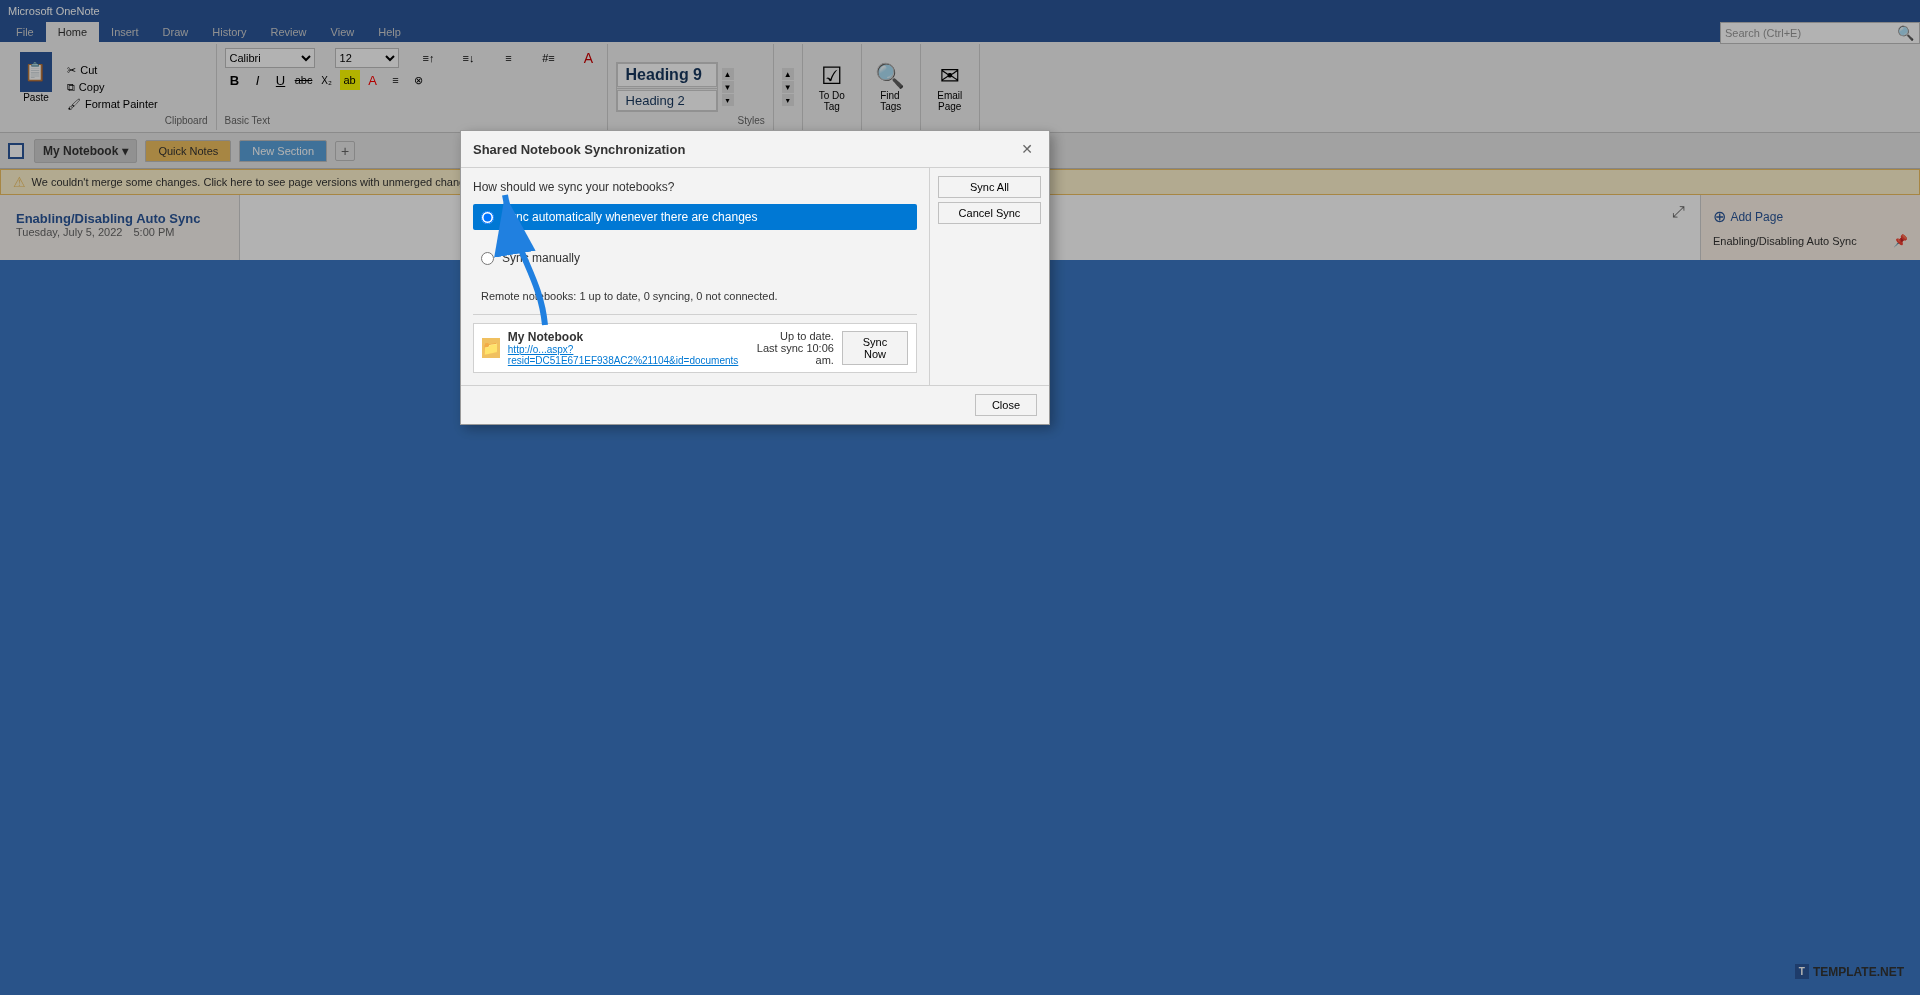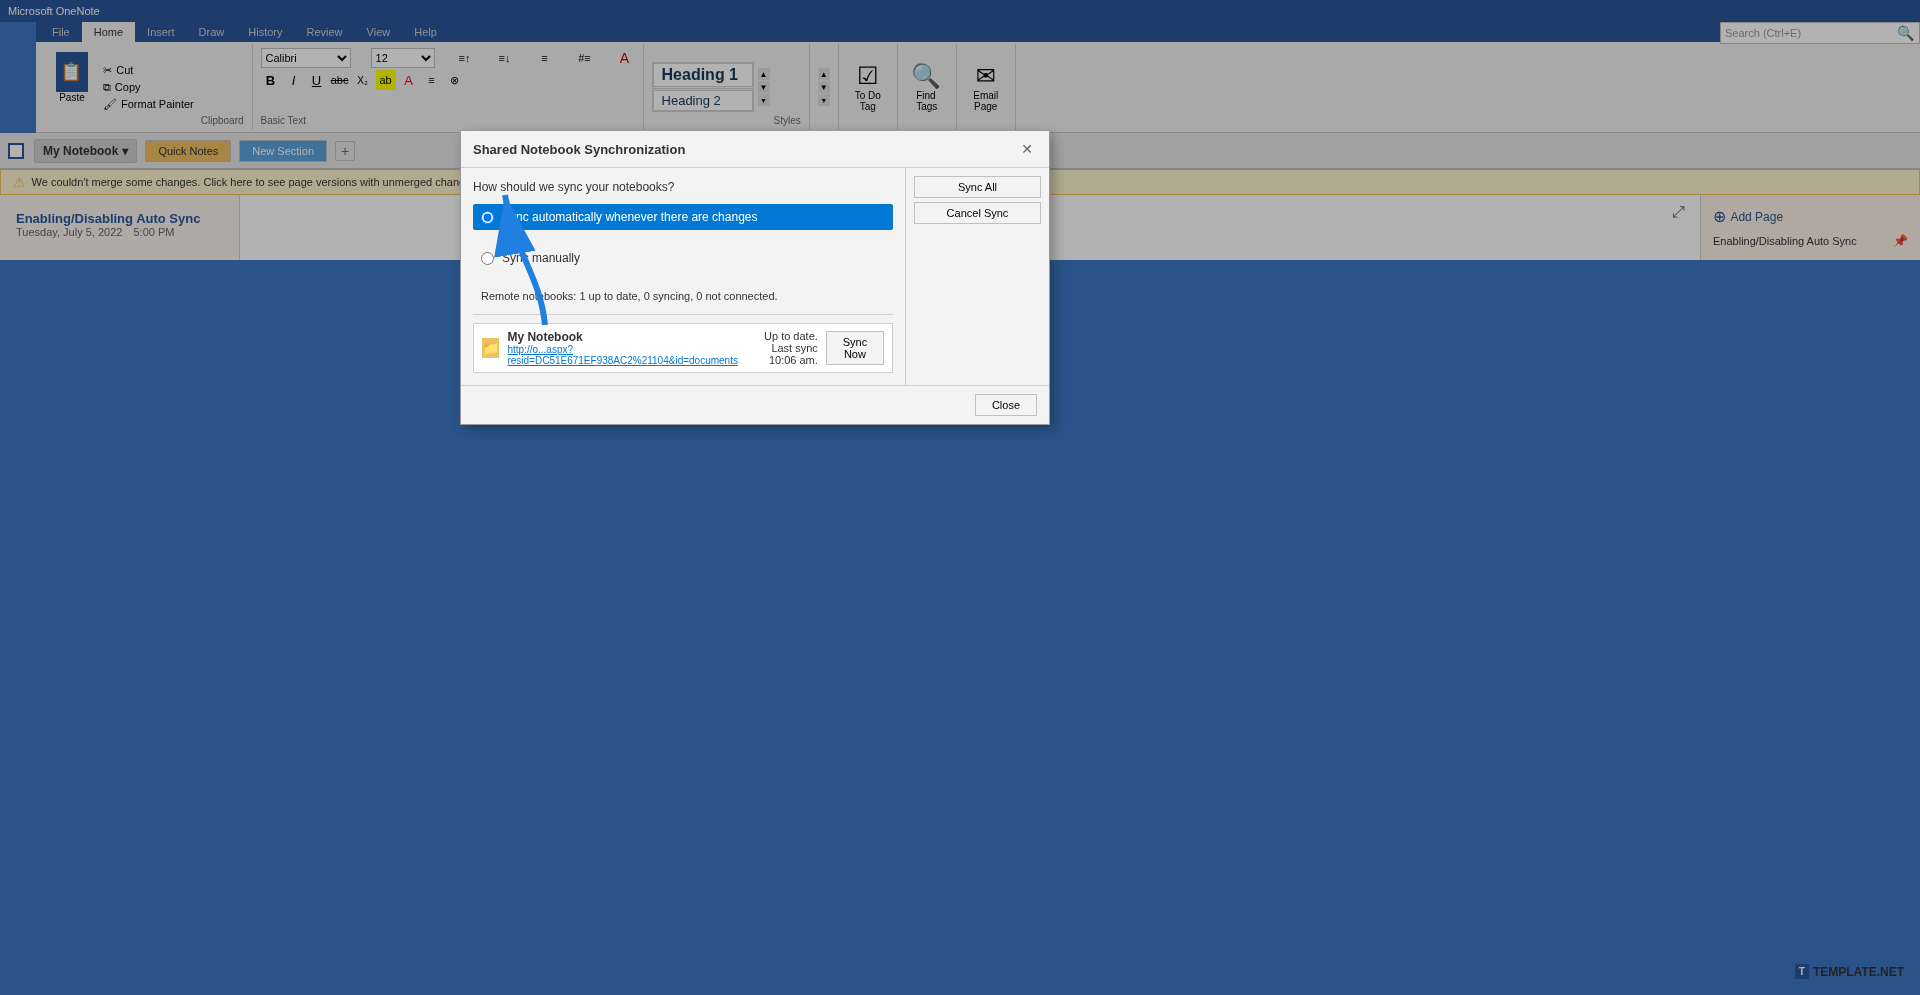--- a/index.html
+++ b/index.html
@@ -13,21 +13,20 @@
       align-items: center;
       padding: 0 8px;
       color: white;
       font-size: 11px;
     }
 
     
     .ribbon {
       background: #e5e5e5;
       border-bottom: 1px solid #c8c8c8;
-      margin-left: 36px;
     }
 
     .ribbon-tabs {
       display: flex;
       background: #2b579a;
       padding-left: 4px;
     }
 
     .ribbon-tab {
       padding: 4px 12px;
@@ -565,21 +564,21 @@
     .dialog-main {
       display: flex;
     }
 
     .dialog-left {
       flex: 1;
       padding: 12px;
     }
 
     .dialog-right {
-      width: 144px;
+      width: 120px;
       padding: 8px;
       display: flex;
       flex-direction: column;
       gap: 4px;
       background: #f3f3f3;
       border-left: 1px solid #d0d0d0;
     }
 
     
     .blue-arrow {
@@ -689,21 +688,21 @@
         <button class="format-btn" style="color:red; font-size:13px;">A</button>
         <button class="format-btn">≡</button>
         <button class="format-btn">⊗</button>
       </div>
       <div class="ribbon-group-label">Basic Text</div>
     </div>
 
     <div class="styles-group">
       <div style="display:flex;flex-direction:column;gap:1px;border:1px solid #d0d0d0;">
         <div class="style-item">
-          <span class="style-heading1">Heading 1</span>
+          <span class="style-heading1">Heading 9</span>
         </div>
         <div style="border-top:1px solid #d0d0d0;"></div>
         <div class="style-item">
           <span class="style-heading2">Heading 2</span>
         </div>
       </div>
       <div class="styles-scroll">
         <div class="styles-scroll-btn">▲</div>
         <div class="styles-scroll-btn">▼</div>
         <div class="styles-scroll-btn">▾</div>

